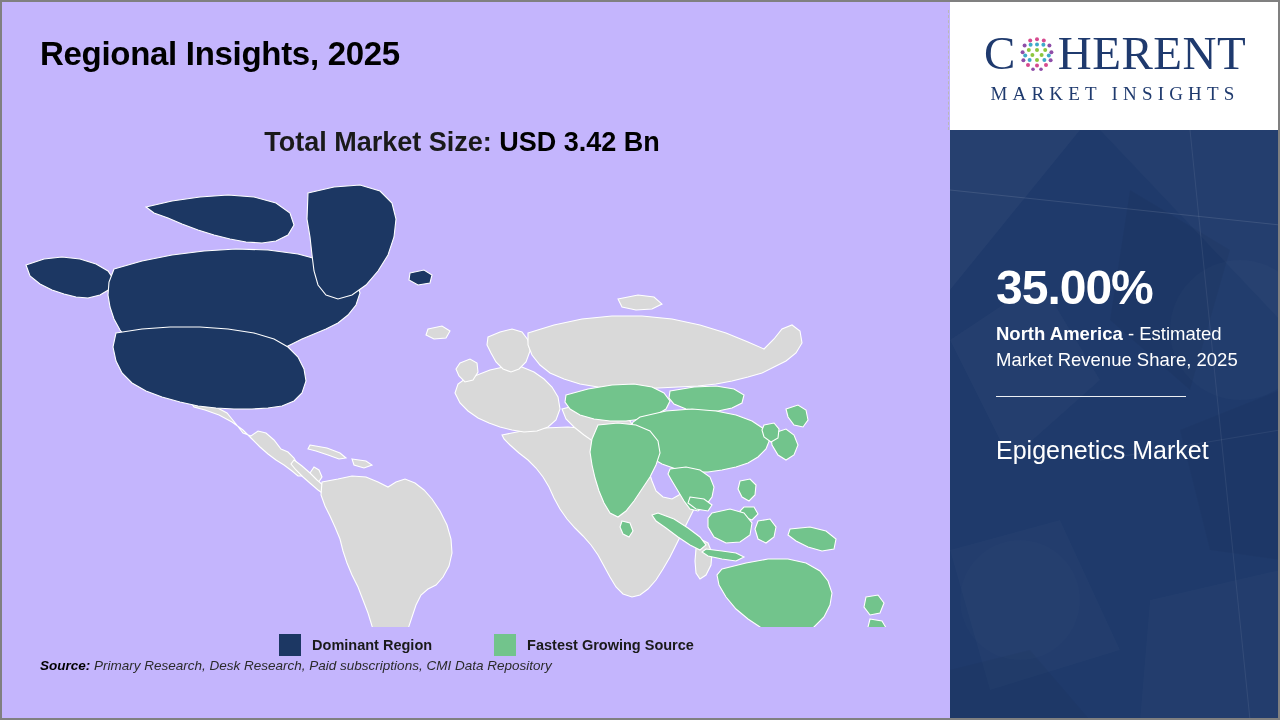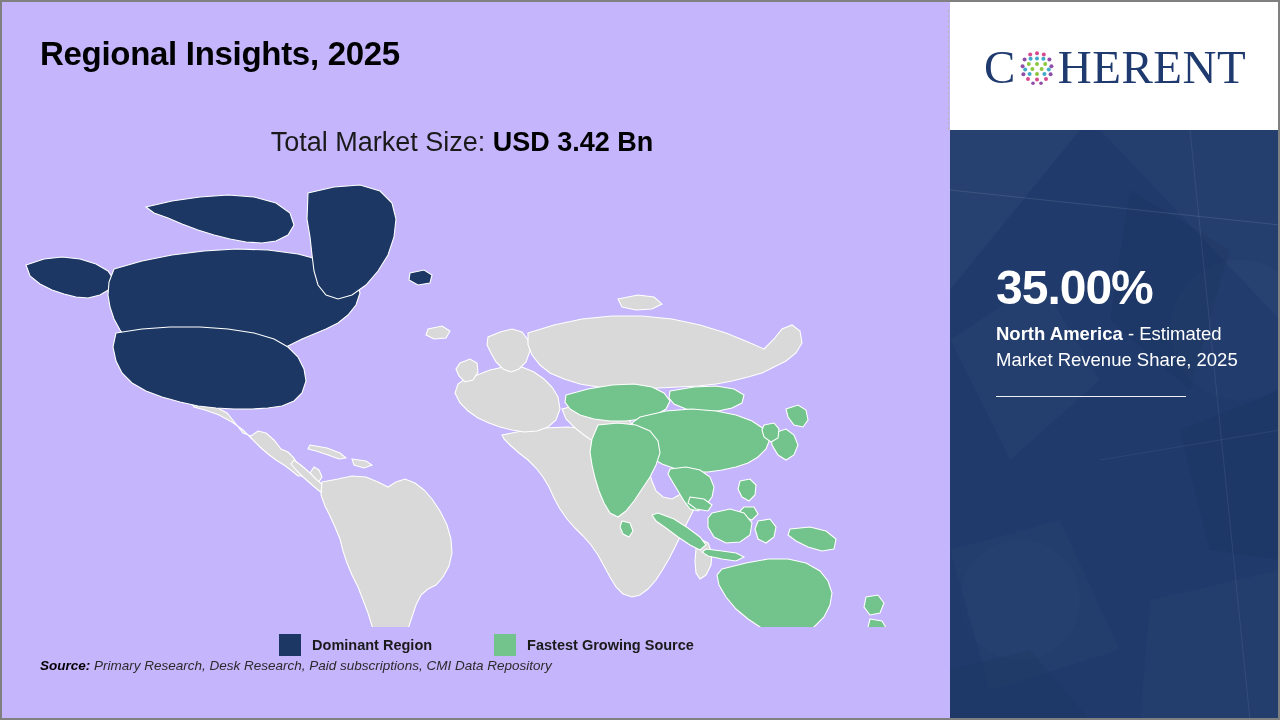--- a/index.html
+++ b/index.html
@@ -35,21 +35,21 @@
   }
   #market-size-line {
     position: absolute;
     left: 0; top: 125px;
     width: 920px;
     text-align: center;
     font-size: 27px;
     color: #1a1a1a;
     white-space: nowrap;
   }
-  #market-size-line .ms-label { font-weight: normal; margin-top: 38px; }
+  #market-size-line .ms-label { font-weight: bold; margin-top: 38px; }
   #market-size-line .ms-value { font-weight: bold; color: #000; }
 
   
   #map-wrap {
     position: absolute;
     left: 20px; top: 175px;
     width: 880px; height: 450px;
   }
   #world-map { width: 100%; height: 100%; display: block; }
   .land-default { fill: #d9d9d9; stroke: #ffffff; stroke-width: 1.1; }
@@ -285,20 +285,21 @@
           <circle cx="33.6" cy="27.2" r="2.0" fill="#8e4ea8"></circle>
           <circle cx="11.0" cy="32.0" r="2.0" fill="#d64a8f"></circle>
           <circle cx="20" cy="32.6" r="2.0" fill="#d64a8f"></circle>
           <circle cx="29.0" cy="32.0" r="2.0" fill="#d64a8f"></circle>
           <circle cx="16.0" cy="36.2" r="1.8" fill="#8e4ea8"></circle>
           <circle cx="24.0" cy="36.2" r="1.8" fill="#8e4ea8"></circle>
         </g>
       </svg>
       <span class="logo-serif">HERENT</span>
     </div>
+    <div id="logo-subline">MARKET INSIGHTS</div>
   </div>
 
   <div id="stat-panel">
     <svg id="panel-texture" viewBox="0 0 330 590" preserveAspectRatio="none" xmlns="http://www.w3.org/2000/svg">
       <rect x="0" y="0" width="330" height="590" fill="#1f3a6b"></rect>
       <path d="M0 0 L130 0 L0 160 Z" fill="#ffffff" opacity="0.030"></path>
       <path d="M330 0 L330 190 L150 0 Z" fill="#ffffff" opacity="0.025"></path>
       <path d="M0 210 L90 150 L150 250 L60 330 Z" fill="#ffffff" opacity="0.022"></path>
       <path d="M180 60 L280 120 L240 260 L160 190 Z" fill="#000000" opacity="0.040"></path>
       <path d="M230 300 L330 260 L330 430 L260 420 Z" fill="#000000" opacity="0.035"></path>
@@ -311,16 +312,17 @@
       <circle cx="290" cy="200" r="70" fill="#ffffff" opacity="0.015"></circle>
       <circle cx="70" cy="470" r="60" fill="#ffffff" opacity="0.013"></circle>
     </svg>
 
     <div id="panel-content">
       <div id="stat-percent">35.00%</div>
       <div id="stat-description">
         <span class="region-name">North America</span><span> - Estimated Market Revenue Share, 2025</span>
       </div>
       <div id="panel-rule"></div>
+      <div id="market-name">Epigenetics Market</div>
     </div>
   </div>
 
 </div>
 
 </body></html>

